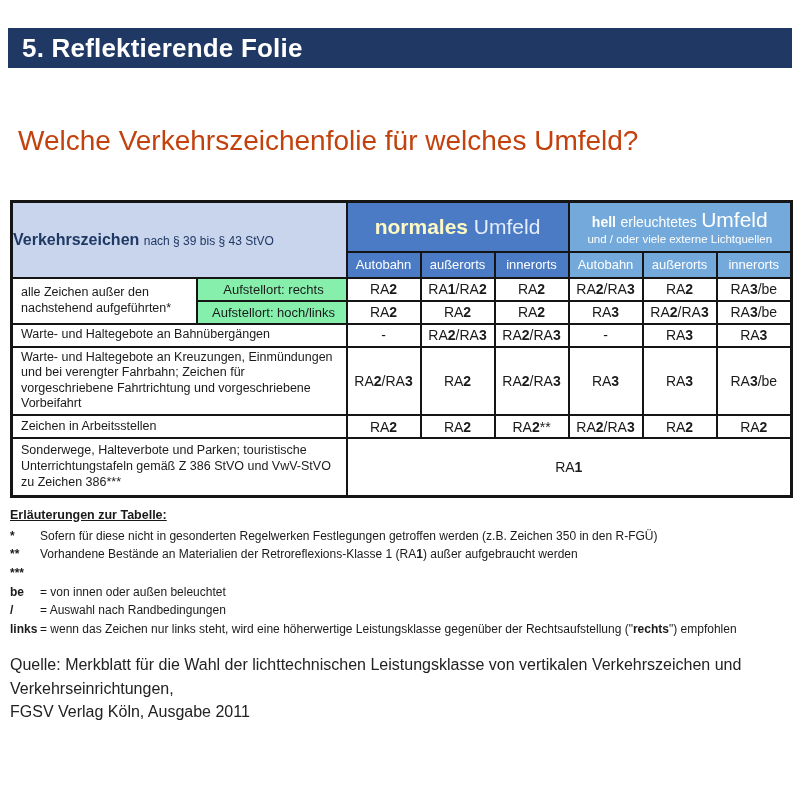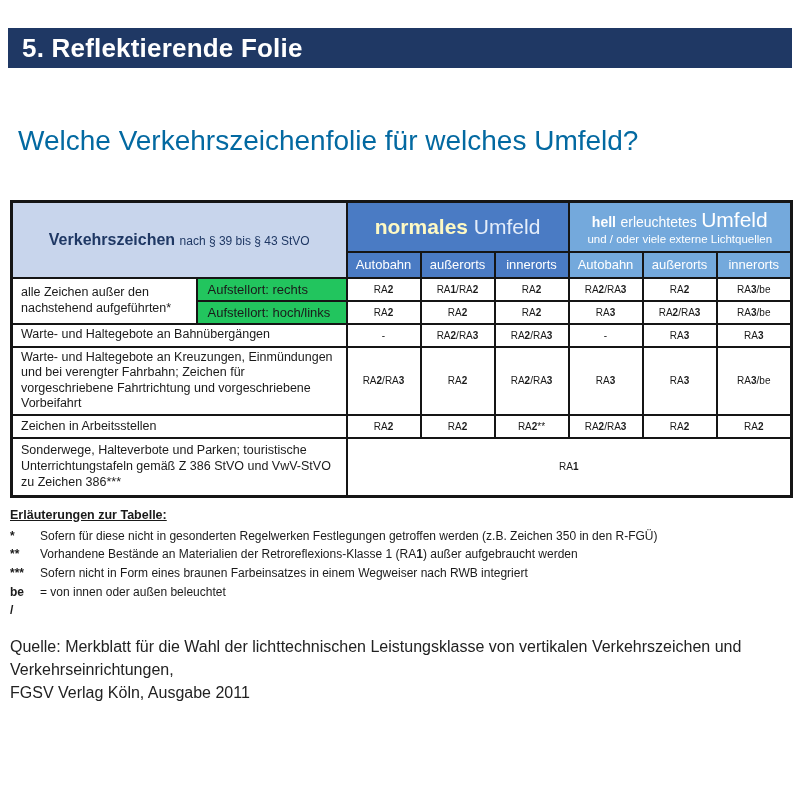--- a/index.html
+++ b/index.html
@@ -14,53 +14,53 @@
   }
   *{box-sizing:border-box;margin:0;padding:0;}
   html,body{width:800px;height:800px;background:#fff;overflow:hidden;
     font-family:"Liberation Sans",sans-serif;color:var(--ink);}
   .page{position:relative;width:800px;height:800px;background:#fff;}
 
   .titlebar{margin:28px 8px 0 8px;height:40px;background:var(--navy);
     color:#fff;font-size:26px;font-weight:bold;line-height:40px;padding-left:14px;
     letter-spacing:0.2px;}
 
-  .subtitle{margin:56px 0 0 18px;font-size:28px;line-height:33px;color:#0369a1;}
+  .subtitle{margin:56px 0 0 18px;font-size:28px;line-height:33px;color:#c2410c;}
 
   table.main{border-collapse:collapse;table-layout:fixed;width:780px;
     margin:43px 10px 0 10px;border:3px solid #151515;}
   table.main td{border:2px solid #151515;vertical-align:middle;}
 
   tr.r-group{height:50px;}
   tr.r-sub{height:26px;}
   tr.r-std{height:23px;}
   tr.r-tall{height:64px;}
   tr.r-big{height:58px;}
 
-  td.corner{background:var(--cornerBlue);text-align:center;color:var(--navy);}
+  td.corner{background:var(--cornerBlue);text-align:left;color:var(--navy);}
   .corner-title{font-weight:bold;font-size:16px;}
   .corner-sub{font-size:12px;}
 
   td.hdr-normal{background:var(--normalBlue);color:#fff;text-align:center;font-size:21px;}
   td.hdr-normal b{color:#fef9c3;}
   td.hdr-normal .rest{color:#E4EDFA;}
   td.hdr-hell{background:var(--hellBlue);color:#fff;text-align:center;}
   .hell-big{font-size:14px;font-weight:bold;}
   .hell-sm{font-size:14px;}
   .hell-big2{font-size:21px;font-weight:normal;}
   .hell-line2{font-size:11.5px;margin-top:1px;}
 
   td.sh{color:#fff;text-align:center;font-size:13px;}
   td.sh-n{background:var(--normalBlue);}
   td.sh-h{background:var(--hellBlue);}
 
   td.lab{background:#fff;text-align:left;padding:2px 6px 2px 8px;font-size:12.5px;line-height:1.25;}
-  td.lab2{background:#22c55e;text-align:left;padding:2px 6px 2px 10px;font-size:13px;}
-
-  td.val{text-align:center;font-size:10px;background:#fff;}
+  td.lab2{background:#86efac;text-align:center;padding:2px 6px 2px 10px;font-size:13px;}
+
+  td.val{text-align:center;font-size:14px;background:#fff;}
   td.val b{font-weight:bold;}
   .c-y{background:var(--yellow);}
   .c-g{background:var(--green);}
   .c-r{background:var(--red);}
   .c-w{background:#fff;}
   .c-ry55{background:linear-gradient(90deg,var(--red) 0 55%,var(--yellow) 55%);}
   .c-yg42{background:linear-gradient(90deg,var(--yellow) 0 42%,var(--green) 42%);}
   .c-yg55{background:linear-gradient(90deg,var(--yellow) 0 55%,var(--green) 55%);}
   .c-yg58{background:linear-gradient(90deg,var(--yellow) 0 58%,var(--green) 58%);}
   .c-yg62{background:linear-gradient(90deg,var(--yellow) 0 62%,var(--green) 62%);}
@@ -191,28 +191,32 @@
     <div class="fn-item">
       <span class="fn-marker">*</span>
       <span class="fn-text"><span>Sofern für diese nicht in gesonderten Regelwerken Festlegungen getroffen werden (z.B. Zeichen 350 in den R-FGÜ)</span><b></b><span></span></span>
     </div>
     <div class="fn-item">
       <span class="fn-marker">**</span>
       <span class="fn-text"><span>Vorhandene Bestände an Materialien der Retroreflexions-Klasse 1 (RA</span><b>1</b><span>) außer aufgebraucht werden</span></span>
     </div>
     <div class="fn-item">
       <span class="fn-marker">***</span>
-      <span class="fn-text"><span>Sofern nicht in Form eines braunen Farbeinsatzes in einem Wegweiser nach RWB integriert</span><b></b><span></span></span>
     </div>
     <div class="fn-item">
       <span class="fn-marker">be</span>
       <span class="fn-text"><span>= von innen oder außen beleuchtet</span><b></b><span></span></span>
     </div>
     <div class="fn-item">
       <span class="fn-marker">/</span>
+      <span class="fn-text"><span>= Auswahl nach Randbedingungen</span><b></b><span></span></span>
+    </div>
+    <div class="fn-item">
+      <span class="fn-marker">links</span>
+      <span class="fn-text"><span>= wenn das Zeichen nur links steht, wird eine höherwertige Leistungsklasse gegenüber der Rechtsaufstellung ("</span><b>rechts</b><span>") empfohlen</span></span>
     </div>
   </div>
 
   <div class="source">
     <div>Quelle: Merkblatt für die Wahl der lichttechnischen Leistungsklasse von vertikalen Verkehrszeichen und Verkehrseinrichtungen,</div>
     <div>FGSV Verlag Köln, Ausgabe 2011</div>
   </div>
 
 </div>
 

